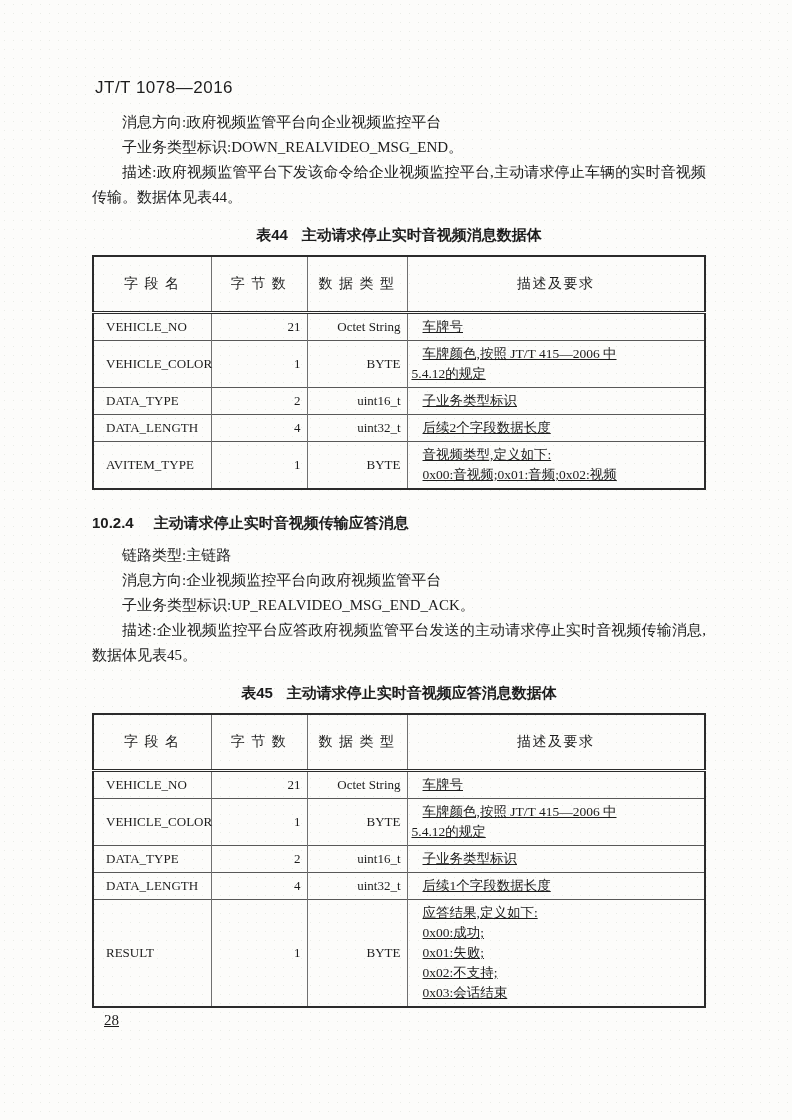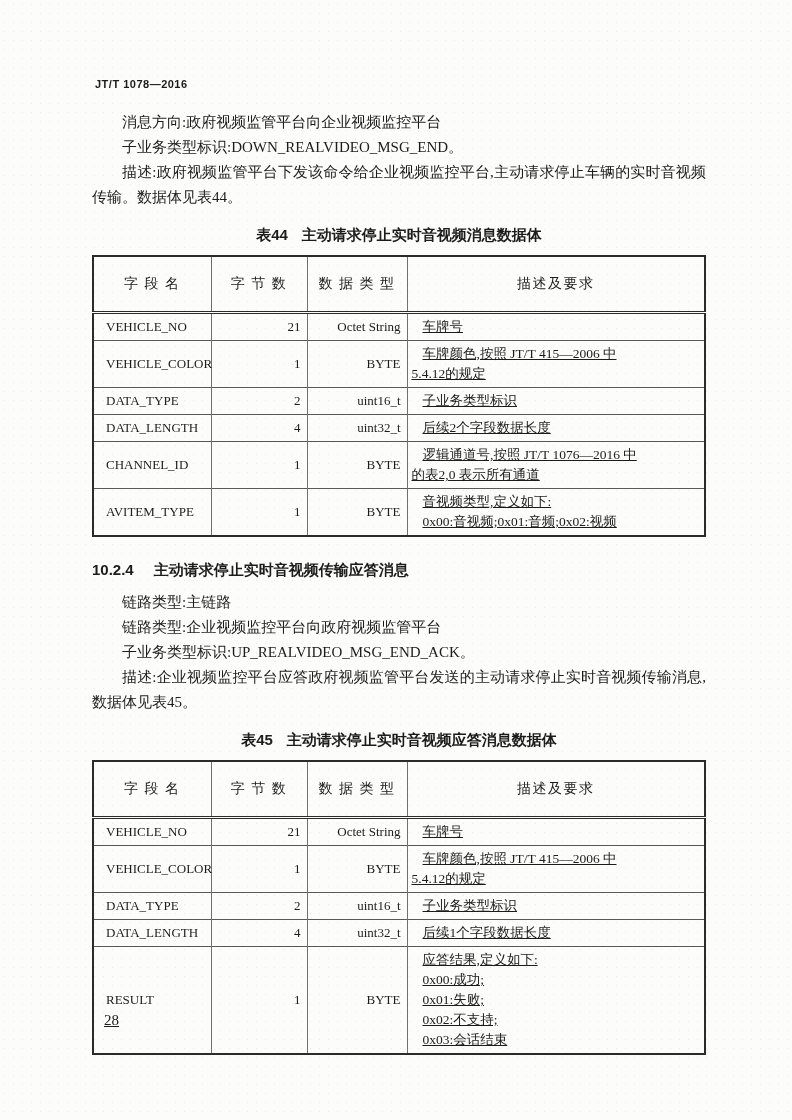--- a/index.html
+++ b/index.html
@@ -7,21 +7,21 @@
     position:relative;width:792px;height:1120px;overflow:hidden;
     background-color:#fcfcfa;
     background-image:radial-gradient(circle, rgba(185,196,180,0.28) .5px, transparent 1px);
     background-size:9px 9px;
     font-family:"Liberation Serif","DejaVu Serif",serif;
     color:#1c1c1c;
   }
   .std-header{
     position:absolute;left:95px;top:78px;
     font-family:"Liberation Sans","DejaVu Sans",sans-serif;
-    font-weight:bold;font-size:11px;letter-spacing:.5px;
+    font-weight:normal;font-size:17px;letter-spacing:.5px;
   }
   .content{position:absolute;left:92px;top:110px;width:614px;}
   .para{margin:0;font-size:15px;line-height:25px;text-indent:2em;text-align:justify;}
   .caption{
     text-align:center;font-family:"Liberation Sans","DejaVu Sans",sans-serif;
     font-weight:bold;font-size:15px;margin:16px 0 10px;
   }
   .cap-label{margin-right:14px;}
   table{width:100%;border-collapse:collapse;border:2px solid #2b2b2b;table-layout:fixed;}
   col.c1{width:118px;} col.c2{width:96px;} col.c3{width:100px;}
@@ -104,46 +104,37 @@
         </tr>
         <tr>
           <td class="fieldcol">DATA_LENGTH</td>
           <td class="c">4</td>
           <td class="c">uint32_t</td>
           <td class="desc">
             <div class="dl ind">后续2个字段数据长度</div>
           </td>
         </tr>
         <tr class="rowset2">
-          <td class="fieldcol">CHANNEL_ID</td>
-          <td class="c">1</td>
-          <td class="c">BYTE</td>
-          <td class="desc">
-            <div class="dl ind">逻辑通道号,按照 JT/T 1076—2016 中</div>
-            <div class="dl">的表2,0 表示所有通道</div>
-          </td>
-        </tr>
-        <tr class="rowset2">
           <td class="fieldcol">AVITEM_TYPE</td>
           <td class="c">1</td>
           <td class="c">BYTE</td>
           <td class="desc">
             <div class="dl ind">音视频类型,定义如下:</div>
             <div class="dl ind">0x00:音视频;0x01:音频;0x02:视频</div>
           </td>
         </tr>
       </tbody>
     </table>
 
     <div class="sec-heading">
       <span class="sec-num">10.2.4</span><span>主动请求停止实时音视频传输应答消息</span>
     </div>
 
     <p class="para">链路类型:主链路</p>
-    <p class="para">链路类型:企业视频监控平台向政府视频监管平台</p>
+    <p class="para">消息方向:企业视频监控平台向政府视频监管平台</p>
     <p class="para">子业务类型标识:UP_REALVIDEO_MSG_END_ACK。</p>
     <p class="para">描述:企业视频监控平台应答政府视频监管平台发送的主动请求停止实时音视频传输消息,数据体见表45。</p>
 
     <div class="caption">
       <span class="cap-label">表45</span><span>主动请求停止实时音视频应答消息数据体</span>
     </div>
 
     <table>
       <colgroup>
           <col class="c1">

